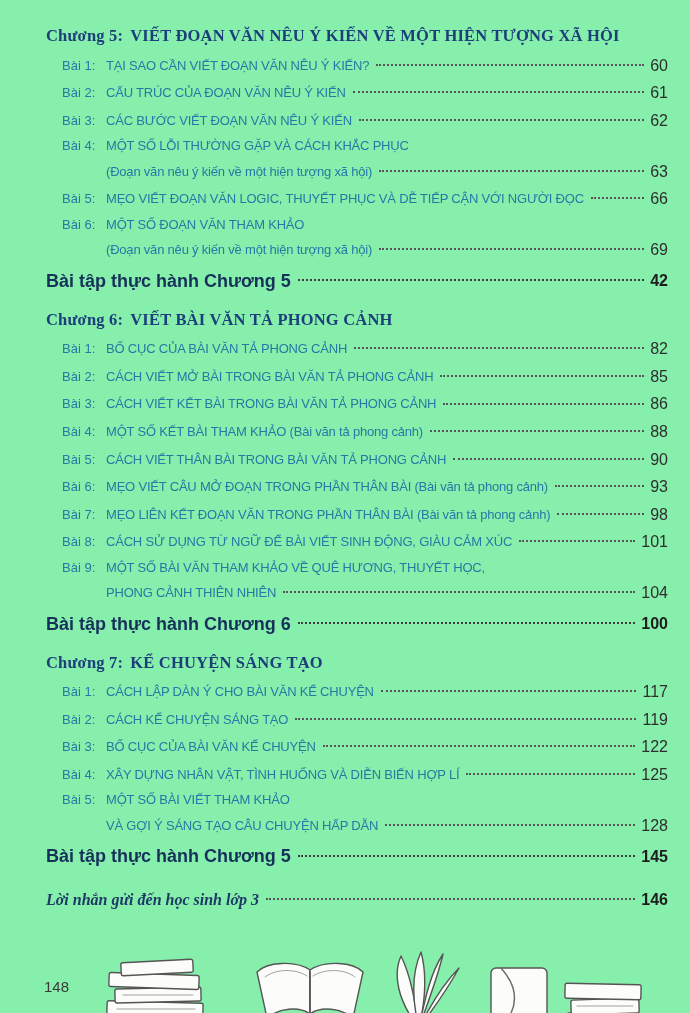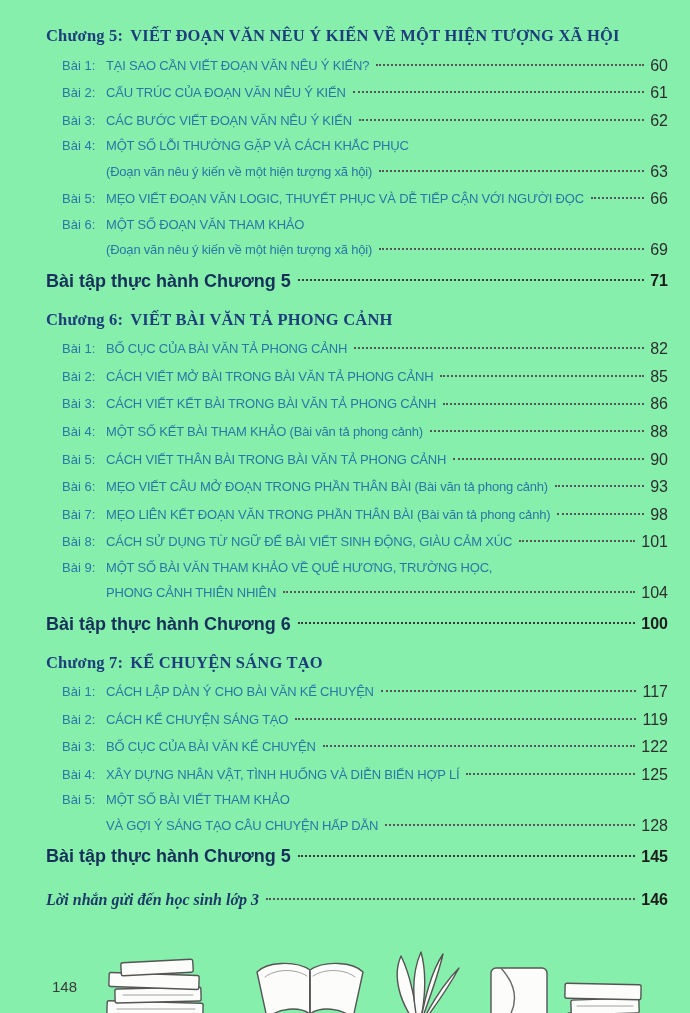--- a/index.html
+++ b/index.html
@@ -27,21 +27,21 @@
   .practice .dots{border-bottom-color:#3c3c3c;}
   .pg.bold{font-weight:bold;color:#1d1d1d;}
   .footer-note{margin-top:14px;}
   .fn-text{
     font-family:"Liberation Serif","DejaVu Serif",serif;
     font-weight:bold;font-style:italic;color:#1d3a66;font-size:16px;white-space:nowrap;
   }
   .illustration{margin-top:26px;text-align:center;}
   .illustration svg{display:block;margin:0 auto;}
   .page-num{
-    position:absolute;left:52px;bottom:18px;color:#3a3a3a;font-size:15px;
+    position:absolute;left:44px;bottom:18px;color:#3a3a3a;font-size:15px;
   }
 </style>
 </head>
 <body>
 
 <div class="page">
 
   <div class="chapter">
     <div class="chapter-heading">
       <span class="ch-label">Chương 5:</span><span class="ch-title">VIẾT ĐOẠN VĂN NÊU Ý KIẾN VỀ MỘT HIỆN TƯỢNG XÃ HỘI</span>
@@ -90,21 +90,21 @@
         <div class="row cont">
           <span class="ttl">(Đoạn văn nêu ý kiến về một hiện tượng xã hội)</span>
           <span class="dots"></span>
           <span class="pg">69</span>
         </div>
       </div>
     </div>
     <div class="row practice">
       <span class="ptxt">Bài tập thực hành Chương 5</span>
       <span class="dots"></span>
-      <span class="pg bold">71</span>
+      <span class="pg bold">42</span>
     </div>
   </div>
 
   <div class="chapter">
     <div class="chapter-heading">
       <span class="ch-label">Chương 6:</span><span class="ch-title">VIẾT BÀI VĂN TẢ PHONG CẢNH</span>
     </div>
     <div class="entries">
       <div class="row">
         <span class="lbl">Bài 1:</span>
@@ -150,21 +150,21 @@
       </div>
       <div class="row">
         <span class="lbl">Bài 8:</span>
         <span class="ttl">CÁCH SỬ DỤNG TỪ NGỮ ĐỂ BÀI VIẾT SINH ĐỘNG, GIÀU CẢM XÚC</span>
         <span class="dots"></span>
         <span class="pg">101</span>
       </div>
       <div>
         <div class="row">
           <span class="lbl">Bài 9:</span>
-          <span class="ttl">MỘT SỐ BÀI VĂN THAM KHẢO VỀ QUÊ HƯƠNG, TRƯỜNG HỌC,</span>
+          <span class="ttl">MỘT SỐ BÀI VĂN THAM KHẢO VỀ QUÊ HƯƠNG, THUYẾT HỌC,</span>
         </div>
         <div class="row cont">
           <span class="ttl">PHONG CẢNH THIÊN NHIÊN</span>
           <span class="dots"></span>
           <span class="pg">104</span>
         </div>
       </div>
     </div>
     <div class="row practice">
       <span class="ptxt">Bài tập thực hành Chương 6</span>

